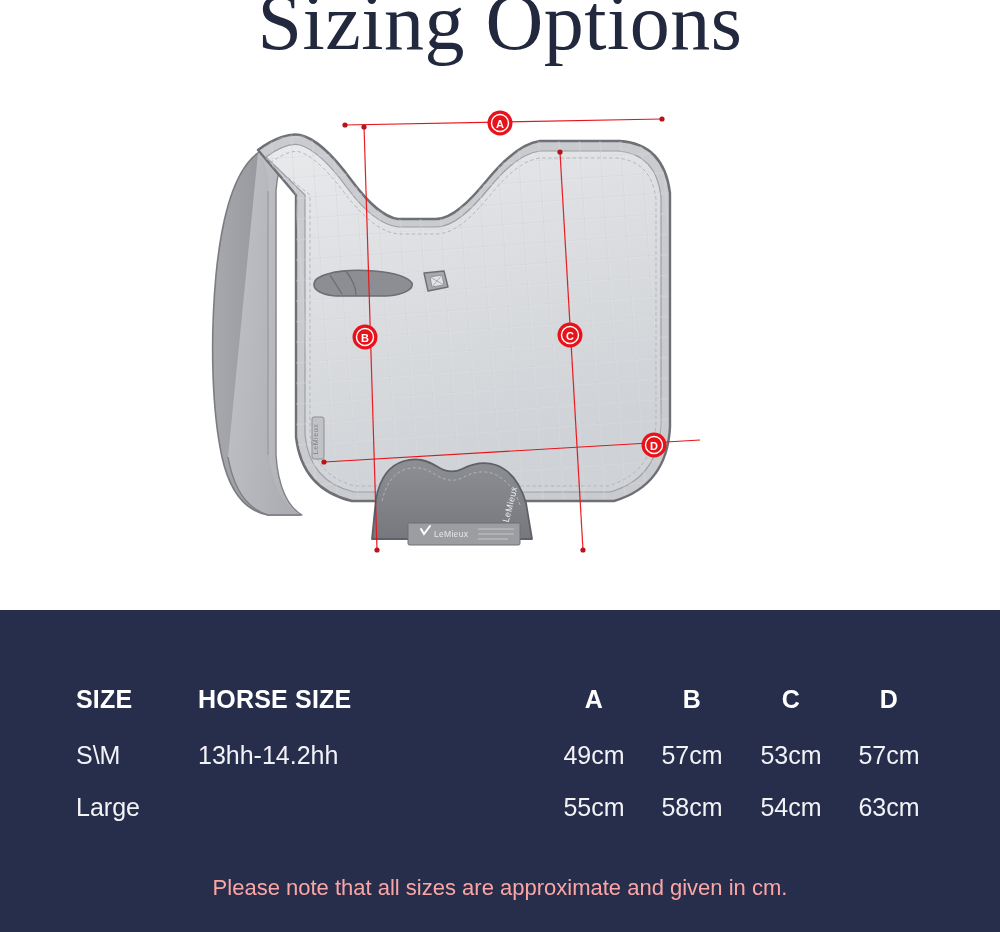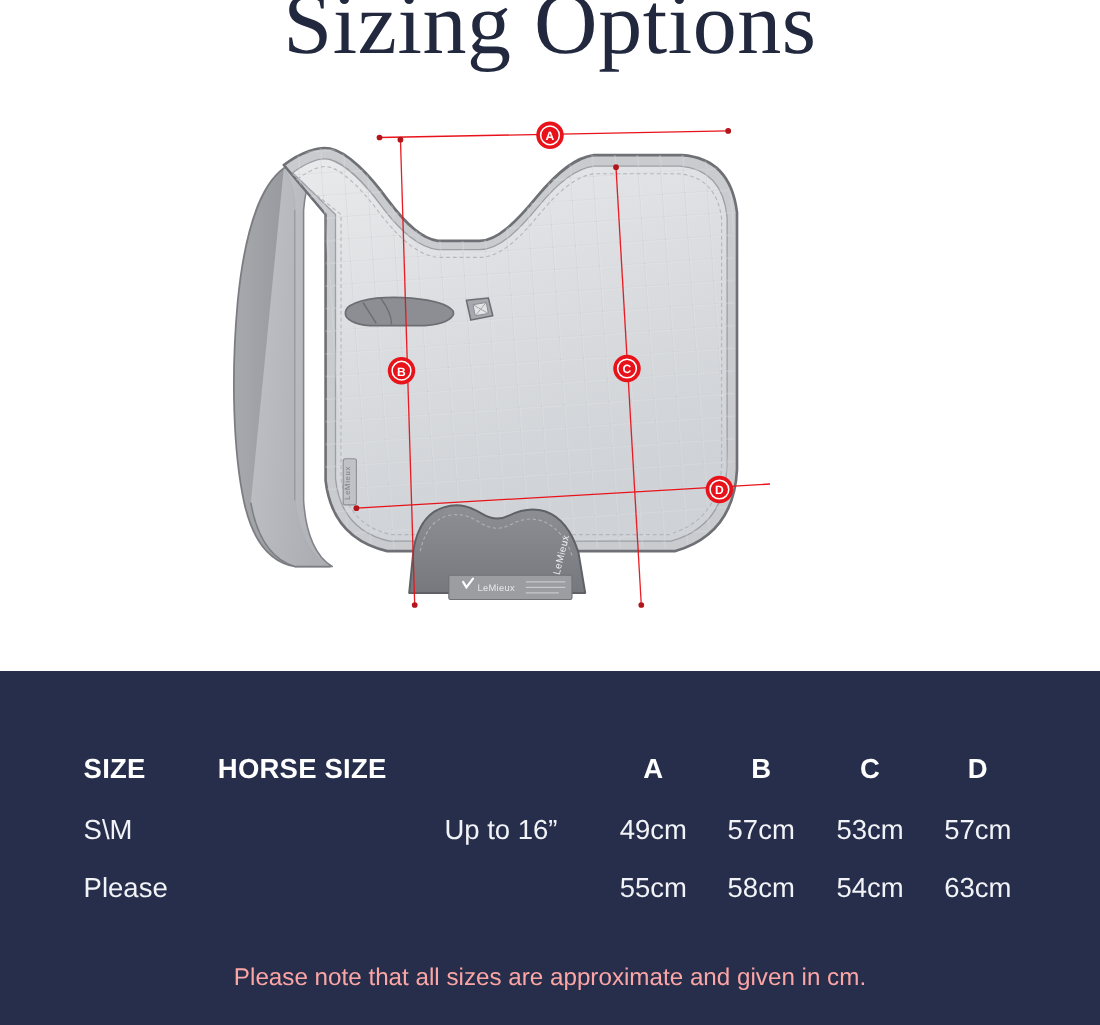--- a/index.html
+++ b/index.html
@@ -331,29 +331,29 @@
         <div class="cell c-size">SIZE</div>
         <div class="cell c-horse">HORSE SIZE</div>
         <div class="cell c-a">A</div>
         <div class="cell c-b">B</div>
         <div class="cell c-c">C</div>
         <div class="cell c-d">D</div>
       </div>
 
       <div class="row r0">
         <div class="cell body-cell c-size">S\M</div>
-        <div class="cell body-cell c-saddle">Up to 16”</div>
+        <div class="cell body-cell c-horse">13hh-14.2hh</div>
         <div class="cell body-cell c-a">49cm</div>
         <div class="cell body-cell c-b">57cm</div>
         <div class="cell body-cell c-c">53cm</div>
         <div class="cell body-cell c-d">57cm</div>
       </div>
 
       <div class="row r1">
-        <div class="cell body-cell c-size">Please</div>
+        <div class="cell body-cell c-size">Large</div>
         <div class="cell body-cell c-a">55cm</div>
         <div class="cell body-cell c-b">58cm</div>
         <div class="cell body-cell c-c">54cm</div>
         <div class="cell body-cell c-d">63cm</div>
       </div>
 
       <div class="note">Please note that all sizes are approximate and given in cm.</div>
     </div>
   </div>
 

